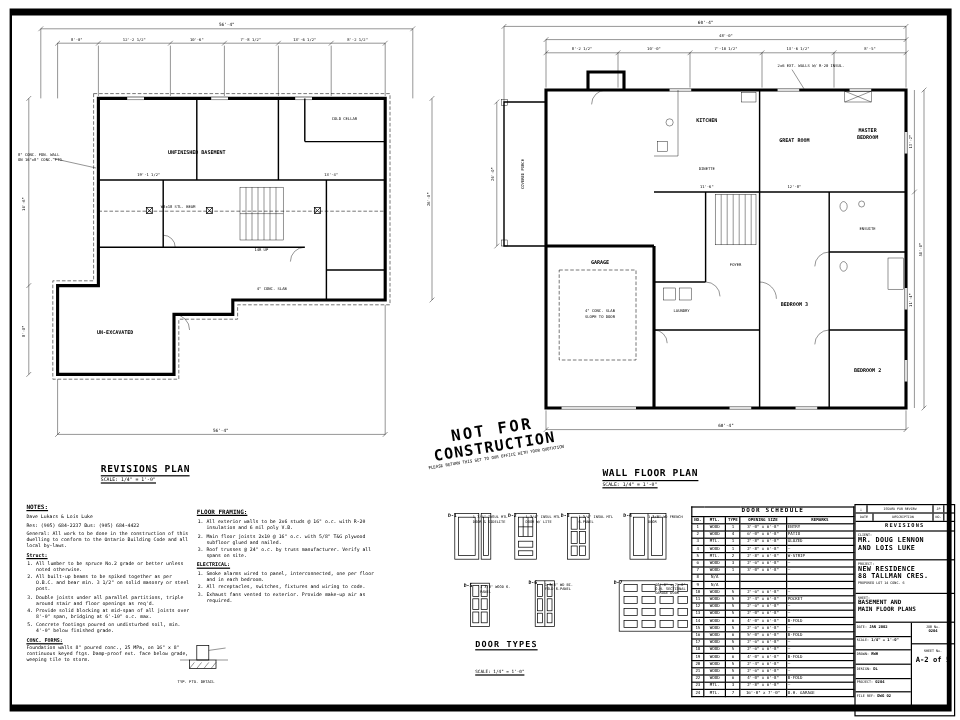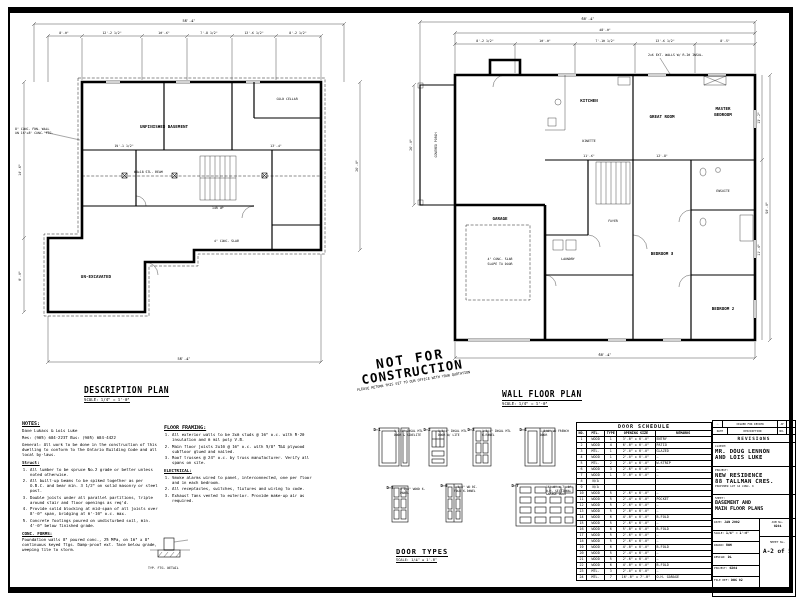--- a/index.html
+++ b/index.html
@@ -27,21 +27,21 @@
   .notes{position:absolute;font-size:4px;line-height:1.25;}
   .notes h4{margin:0 0 2px 0;font-size:5px;text-decoration:underline;}
   .notes h5{margin:3px 0 1px 0;font-size:4.2px;text-decoration:underline;}
   .notes p{margin:0 0 2px 0;}
   .notes ol{margin:0 0 2px 8px;padding:0;}
   .notes li{margin:0 0 1.5px 0;}
   .dtypes{position:absolute;left:356px;top:422px;width:215px;height:152px;}
   .door{position:absolute;text-align:center;}
   .door .dlab{font-size:4px;font-weight:bold;margin-top:1px;}
   .door .dnote{position:absolute;left:100%;top:4px;width:30px;font-size:3px;text-align:left;line-height:1.2;}
-  .dt-title{position:absolute;left:40px;top:126px;font-weight:bold;font-size:7px;
+  .dt-title{position:absolute;left:40px;top:111px;font-weight:bold;font-size:7px;
     letter-spacing:1px;border-bottom:1.2px solid #000;}
   .dt-scale{position:absolute;left:40px;top:136px;font-size:3.6px;border-bottom:.8px solid #000;}
   table.ds{position:absolute;left:576px;top:422px;width:136px;border-collapse:collapse;
     border:1.4px solid #000;font-size:3.4px;table-layout:fixed;}
   table.ds td,table.ds th{border:.5px solid #000;padding:0 1px;height:5px;line-height:5px;
     overflow:hidden;white-space:nowrap;font-weight:normal;text-align:center;}
   table.ds .ttl{font-size:5px;font-weight:bold;letter-spacing:1px;height:7px;}
   table.ds .hdr td{font-weight:bold;}
   table.ds td.rm{text-align:left;}
   .tb{position:absolute;left:712px;top:420px;width:84px;height:177px;
@@ -130,21 +130,21 @@
   <text class="t4" x="82" y="268" text-anchor="middle">UN-EXCAVATED</text>
   <text class="t3" x="1" y="120">8" CONC. FDN. WALL</text>
   <text class="t3" x="1" y="124">ON 16"x8" CONC. FTG.</text>
   <line class="x" x1="30" y1="122" x2="66" y2="130"></line>
   <text class="t3" x="120" y="163">W8x18 STL. BEAM</text>
   <text class="t3" x="198" y="199">14R UP</text>
   <text class="t3" x="200" y="232">4" CONC. SLAB</text>
   <text class="t3" x="110" y="137" text-anchor="middle">19'-1 1/2"</text>
   <text class="t3" x="262" y="137" text-anchor="middle">13'-4"</text>
 </svg>
-<div class="ptitle" style="left:84px;top:386px">DESCRIPTION PLAN</div>
+<div class="ptitle" style="left:84px;top:386px">REVISIONS PLAN</div>
 <div class="pscale" style="left:84px;top:397px">SCALE: 1/4" = 1'-0"</div>
 
 <svg class="abs" style="left:408px;top:10px" width="382" height="400" viewBox="0 0 382 400">
 
   <line class="x" x1="12" y1="12" x2="347" y2="12"></line>
   <text class="t35" x="180" y="10" text-anchor="middle">60'-4"</text>
   <line class="x" x1="47" y1="23" x2="347" y2="23"></line>
   <text class="t3" x="197" y="21" text-anchor="middle">48'-0"</text>
   <line class="x" x1="47" y1="34" x2="347" y2="34"></line>
   <text class="t3" x="77" y="32" text-anchor="middle">8'-2 1/2"</text>

